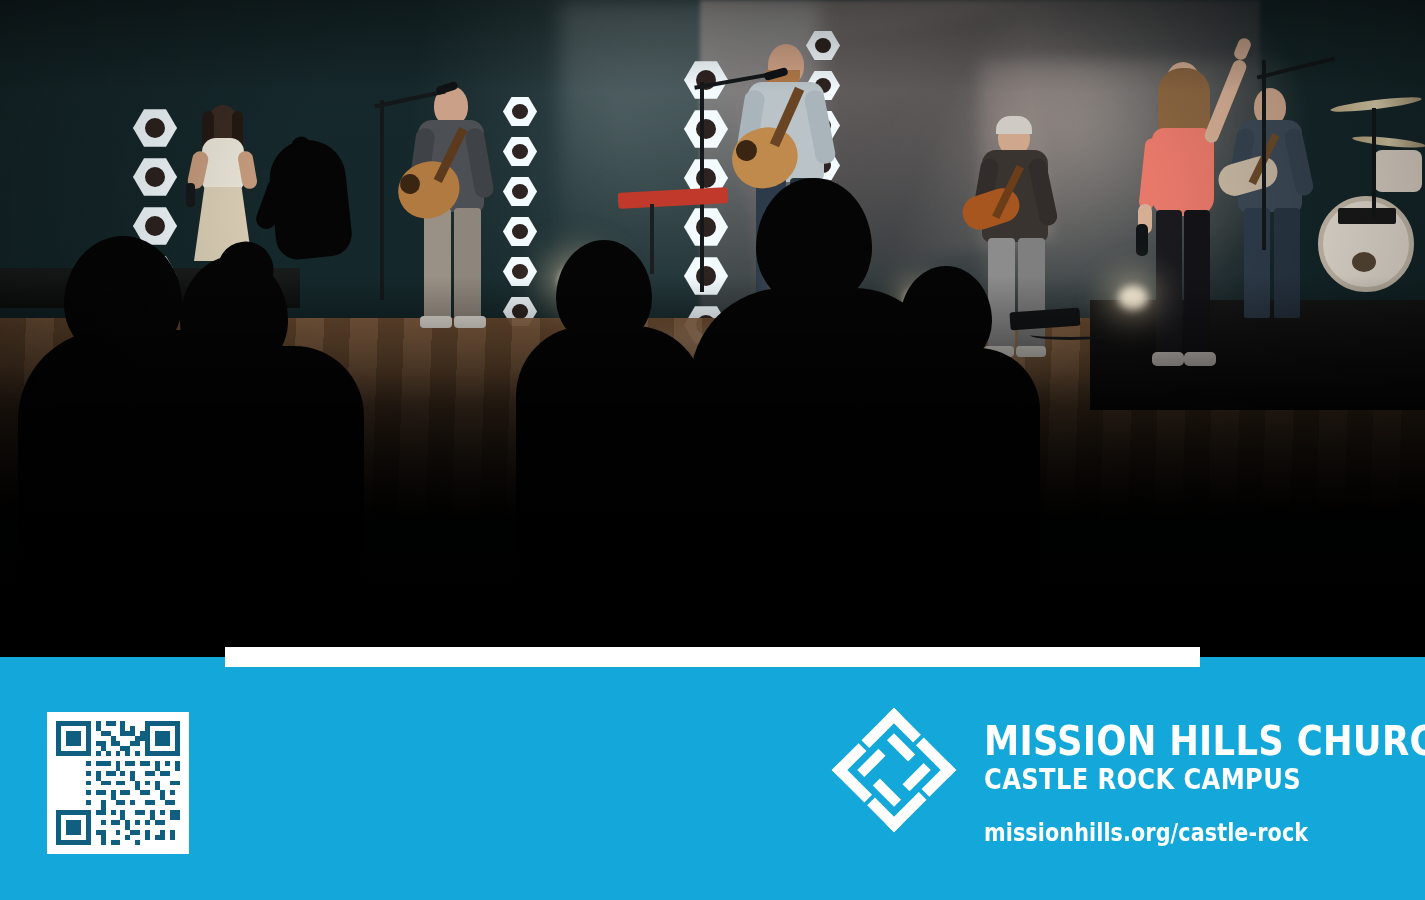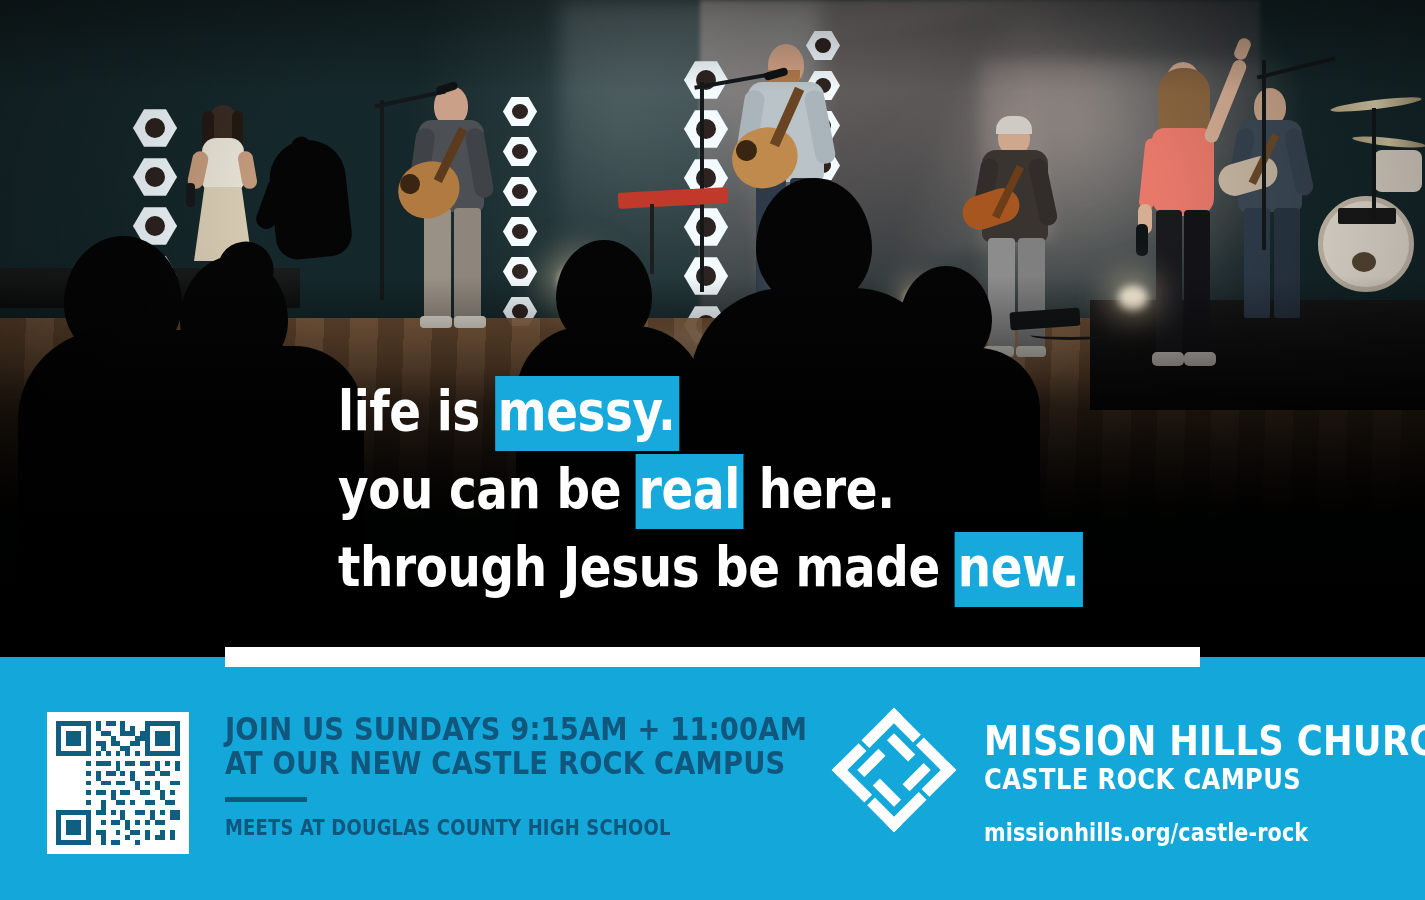--- a/index.html
+++ b/index.html
@@ -349,31 +349,20 @@
 
     <div class="sil sil-head" style="left:756px; top:178px; width:116px; height:128px;"></div>
     <div class="sil" style="left:690px; top:288px; width:250px; height:372px; border-radius:95px 85px 0 0;"></div>
 
     <div class="sil sil-head" style="left:900px; top:266px; width:92px; height:100px;"></div>
     <div class="sil" style="left:862px; top:348px; width:178px; height:312px; border-radius:66px 62px 0 0;"></div>
 
     <div class="vignette"></div>
   </div>
 
-  <div class="headline">
-    <div class="hl-line">
-      <span>life is </span><span class="hi">messy.</span>
-    </div>
-    <div class="hl-line">
-      <span>you can be </span><span class="hi">real</span><span> here.</span>
-    </div>
-    <div class="hl-line">
-      <span>through Jesus be made </span><span class="hi">new.</span>
-    </div>
-  </div>
 
   <div class="white-rule"></div>
 
   <div class="footer"></div>
 
   <div class="qr-card">
     <svg class="qr" viewBox="0 0 25 25" shape-rendering="crispEdges">
       <rect width="25" height="25" fill="#ffffff"></rect>
       <g fill="#115f80">
 
@@ -472,26 +461,20 @@
         <rect x="9" y="23" width="1" height="2"></rect>
           <rect x="11" y="24" width="2" height="1"></rect>
         <rect x="14" y="23" width="1" height="1"></rect>
           <rect x="16" y="24" width="1" height="1"></rect>
         <rect x="20" y="23" width="2" height="1"></rect>
           <rect x="12" y="20" width="1" height="1"></rect>
       </g>
     </svg>
   </div>
 
-  <div class="footer-text">
-    <div class="f-head">JOIN US SUNDAYS 9:15AM + 11:00AM</div>
-    <div class="f-head">AT OUR NEW CASTLE ROCK CAMPUS</div>
-    <div class="f-divider"></div>
-    <div class="f-sub">MEETS AT DOUGLAS COUNTY HIGH SCHOOL</div>
-  </div>
 
   <div class="logo-block">
     <div class="logo-mark">
       <svg viewBox="0 0 128 128" width="128" height="128">
         <g transform="rotate(45 64 64)" fill="#ffffff">
 
           <rect x="20" y="20" width="38" height="11"></rect>
           <rect x="62" y="20" width="46" height="11"></rect>
 
           <rect x="97" y="20" width="11" height="38"></rect>

